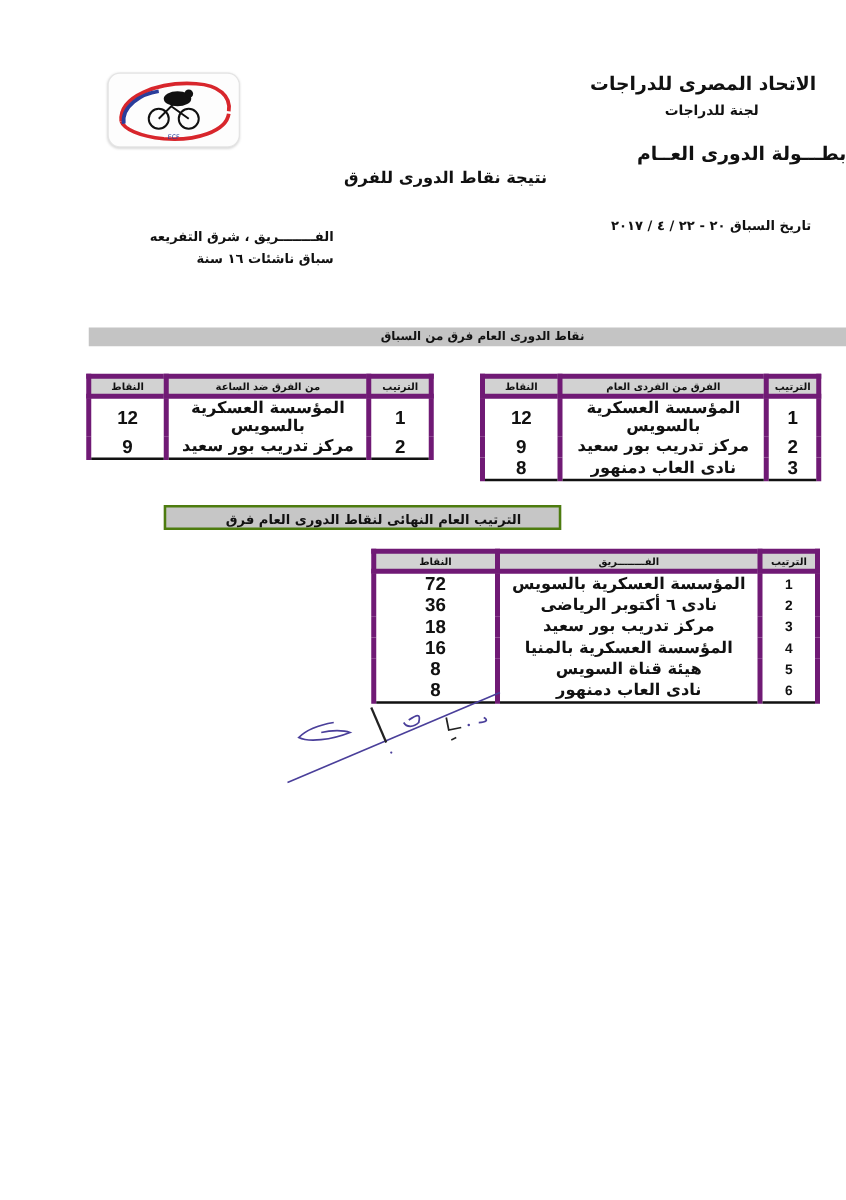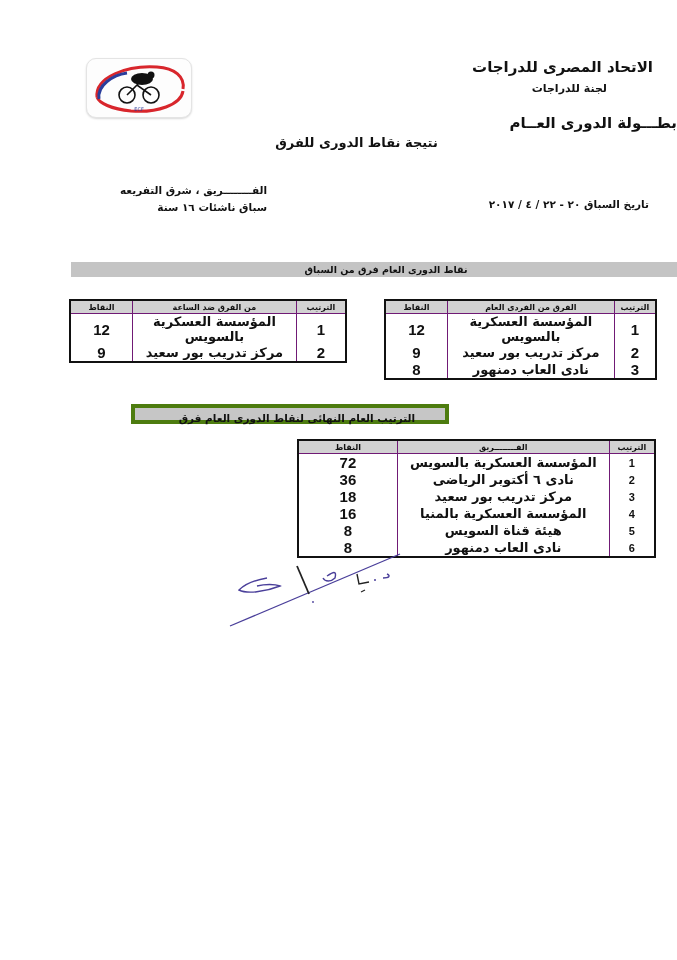--- a/index.html
+++ b/index.html
@@ -12,41 +12,41 @@
 
   .org-name { top: 58px; right: 24px; font-size: 15px; font-weight: bold; }
   .org-sub { top: 82px; right: 70px; font-size: 11px; font-weight: bold; }
 
   .logo { left: 86px; top: 58px; width: 104px; height: 58px; border-radius: 10px; border: 1px solid #e4e4e4; background: #fdfdfd; box-shadow: 0 1px 2px rgba(0,0,0,0.15); }
   .logo svg { width: 100%; height: 100%; }
 
   .title1 { top: 114px; left: 0; width: 677px; font-size: 15px; font-weight: bold; padding-left: 40px; box-sizing: border-box; }
   .title2 { top: 135px; left: 4px; width: 677px; text-align: center; font-size: 13px; font-weight: bold; padding-left: 28px; box-sizing: border-box; }
 
-  .meta-right { top: 196px; right: 28px; font-size: 10.5px; font-weight: bold; line-height: 17px; text-align: right; margin-left: 13px; }
+  .meta-right { top: 173px; right: 28px; font-size: 10.5px; font-weight: bold; line-height: 17px; text-align: right; margin-left: 13px; }
   .meta-left { top: 182px; right: 410px; font-size: 10.5px; font-weight: bold; line-height: 17px; text-align: right; }
 
   .bar {
     left: 71px; top: 262px; width: 630px; height: 15px; background: #c4c4c4;
     font-size: 9.5px; font-weight: bold; text-align: center; line-height: 15px;
   }
 
   table.res { border-collapse: collapse; position: absolute; direction: rtl; }
-  table.res th, table.res td { border: 1px solid #701a75; text-align: center; padding: 0; }
+  table.res th, table.res td { border: 4px solid #701a75; text-align: center; padding: 0; }
   table.res th { background: #d2d2d2; font-size: 8px; font-weight: bold; height: 12px; }
   table.res td { font-size: 13px; font-weight: bold; height: 15px; }
   table.res td.num { font-family: "Liberation Sans", sans-serif; font-size: 15px; }
   table.res { border: 2px solid #111; }
   table.res tbody td { border-top: none; border-bottom: none; }
 
   .t-right { left: 384px; top: 299px; width: 273px; }
   .t-left { left: 69px; top: 299px; width: 278px; }
 
   .final-title {
-    left: 131px; top: 404px; width: 318px; height: 20px; background: #c6c6c6; border: 4px solid #4d7c0f;
+    left: 131px; top: 404px; width: 318px; height: 20px; background: #c6c6c6; border: 2px solid #4d7c0f;
     font-size: 10.5px; font-weight: bold; line-height: 20px; text-align: right; padding-right: 30px; box-sizing: border-box;
   }
 
   .t-final { left: 297px; top: 439px; width: 359px; }
   .t-final th { font-size: 9px; height: 15px; background: #c8c8c8; }
   .t-final td { height: 19px; font-size: 10.5px; }
   .t-final td.pts { font-size: 15px; font-family: "Liberation Sans", sans-serif; }
   .t-final td.rank { font-size: 11px; font-family: "Liberation Sans", sans-serif; }
 
   .signature { left: 225px; top: 548px; width: 190px; height: 90px; pointer-events: none; }

